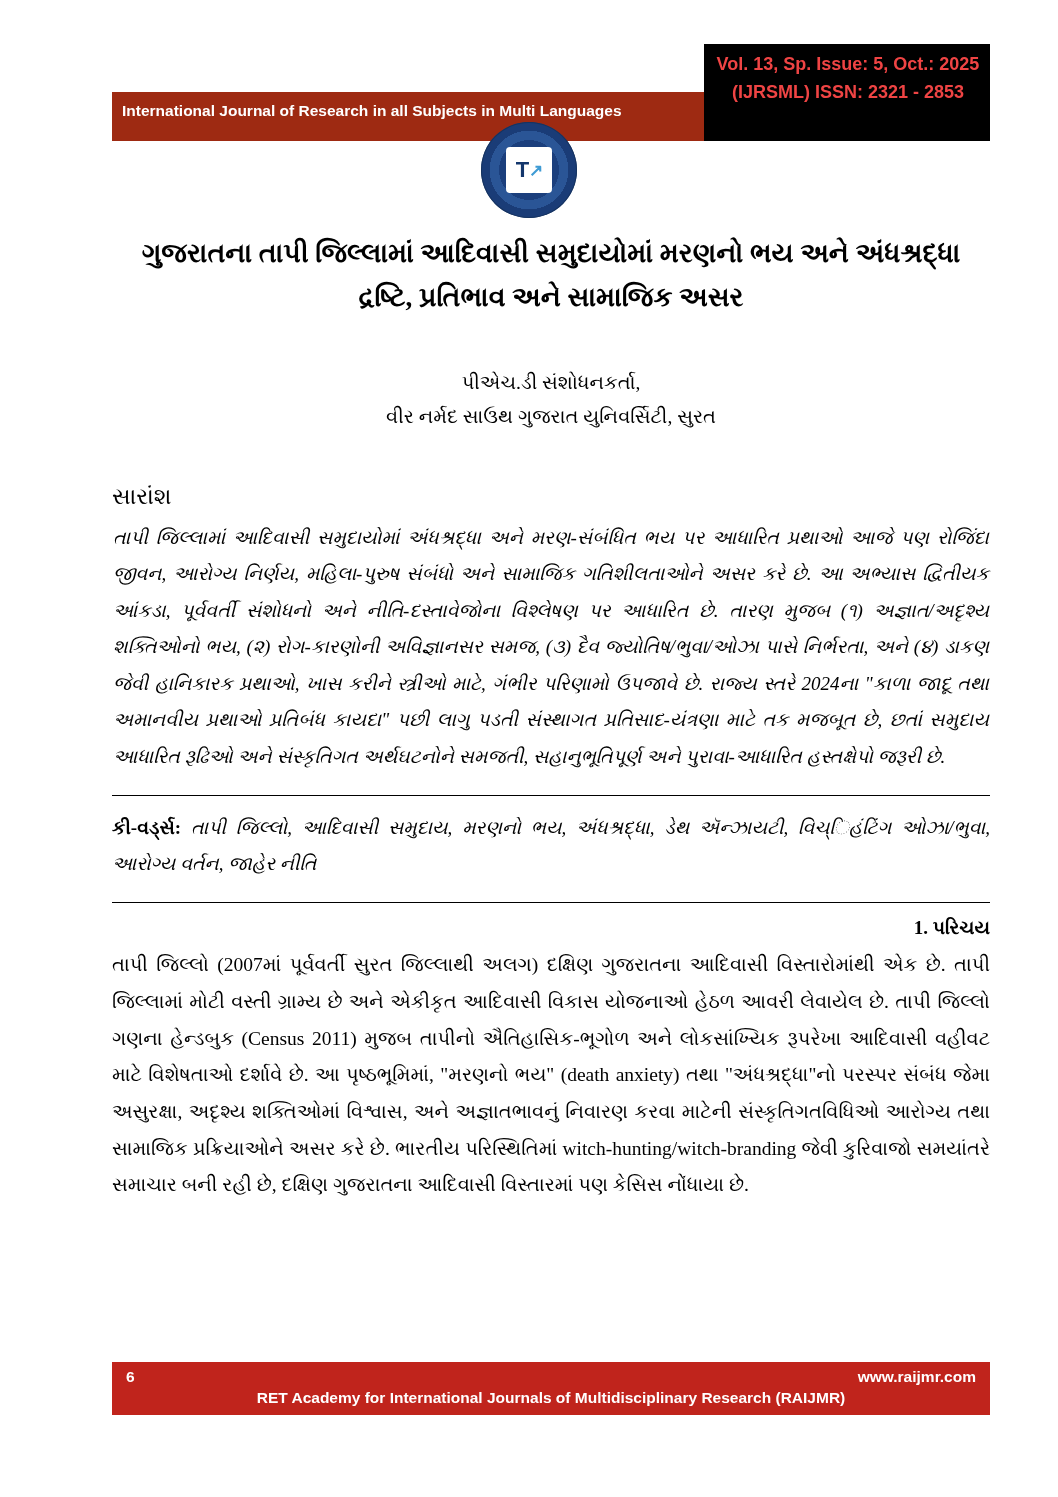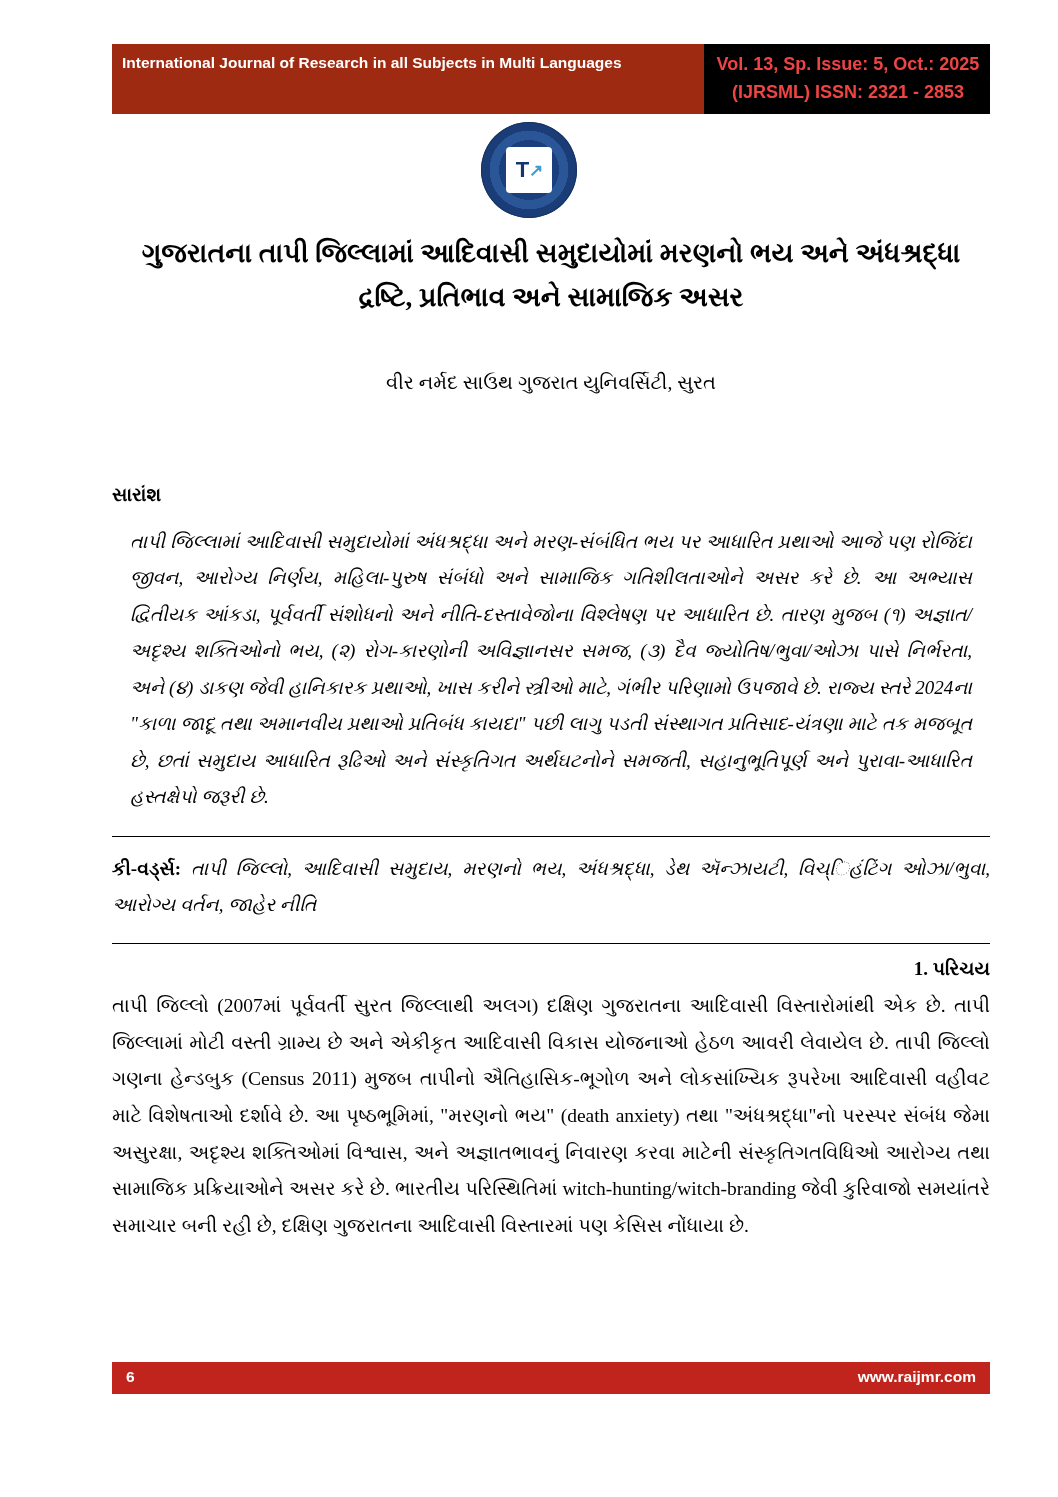--- a/index.html
+++ b/index.html
@@ -27,26 +27,27 @@
     top: 44px;
     left: 112px;
     width: 878px;
     display: flex;
     align-items: stretch;
   }
   .header-left {
     background: #9e2a12;
     color: #ffffff;
     flex: 0 0 592px;
-    padding: 7px 10px 7px 10px;
+    padding: 7px 10px 18px 10px;
     box-sizing: border-box;
     font-family: "Liberation Sans", sans-serif;
     font-weight: bold;
     font-size: 15.5px;
     line-height: 1.55;
+    margin-top: 48px;
   }
   .header-right {
     background: #000000;
     color: #ef4444;
     flex: 1 1 auto;
     padding: 7px 8px 7px 10px;
     box-sizing: border-box;
     font-family: "Liberation Sans", sans-serif;
     font-weight: bold;
     font-size: 18px;
@@ -124,31 +125,31 @@
   }
 
   
   .content {
     position: absolute;
     top: 484px;
     left: 112px;
     width: 878px;
   }
   .section-head {
-    font-weight: bold;
-    font-size: 19px;
+    font-weight: normal;
+    font-size: 23px;
     margin: 0 0 10px 0;
   }
   .abstract {
     font-style: italic;
     font-size: 19px;
     line-height: 1.92;
     text-align: justify;
     text-justify: inter-word;
-    margin: 18px;
+    margin: 1px;
   }
   .rule {
     border: none;
     border-top: 1.4px solid #000;
     margin: 20px 0 14px 0;
   }
   .keywords {
     font-size: 19px;
     line-height: 1.9;
     text-align: justify;
@@ -231,20 +232,21 @@
       <div class="logo-core">
         <span>T</span>
           <span class="arrow">↗</span>
       </div>
     </div>
   </div>
 
   <div class="title">ગુજરાતના તાપી જિલ્લામાં આદિવાસી સમુદાયોમાં મરણનો ભય અને અંધશ્રદ્ધા દ્રષ્ટિ, પ્રતિભાવ અને સામાજિક અસર</div>
 
   <div class="authors">
+    <div>પીએચ.ડી સંશોધનકર્તા,</div>
     <div>વીર નર્મદ સાઉથ ગુજરાત યુનિવર્સિટી, સુરત</div>
   </div>
 
   <div class="content">
     <div class="section-head">સારાંશ</div>
     <p class="abstract">તાપી જિલ્લામાં આદિવાસી સમુદાયોમાં અંધશ્રદ્ધા અને મરણ-સંબંધિત ભય પર આધારિત પ્રથાઓ આજે પણ રોજિંદા જીવન, આરોગ્ય નિર્ણય, મહિલા-પુરુષ સંબંધો અને સામાજિક ગતિશીલતાઓને અસર કરે છે. આ અભ્યાસ દ્વિતીયક આંકડા, પૂર્વવર્તી સંશોધનો અને નીતિ-દસ્તાવેજોના વિશ્લેષણ પર આધારિત છે. તારણ મુજબ (૧) અજ્ઞાત/અદૃશ્ય શક્તિઓનો ભય, (૨) રોગ-કારણોની અવિજ્ઞાનસર સમજ, (૩) દૈવ જ્યોતિષ/ભુવા/ઓઝા પાસે નિર્ભરતા, અને (૪) ડાકણ જેવી હાનિકારક પ્રથાઓ, ખાસ કરીને સ્ત્રીઓ માટે, ગંભીર પરિણામો ઉપજાવે છે. રાજ્ય સ્તરે 2024ના "કાળા જાદૂ તથા અમાનવીય પ્રથાઓ પ્રતિબંધ કાયદા" પછી લાગુ પડતી સંસ્થાગત પ્રતિસાદ-યંત્રણા માટે તક મજબૂત છે, છતાં સમુદાય આધારિત રૂઢિઓ અને સંસ્કૃતિગત અર્થઘટનોને સમજતી, સહાનુભૂતિપૂર્ણ અને પુરાવા-આધારિત હસ્તક્ષેપો જરૂરી છે.</p>
 
     <hr class="rule">
 
     <p class="keywords">
@@ -256,15 +258,16 @@
 
     <div class="intro-head">1. પરિચય</div>
     <p class="intro">તાપી જિલ્લો (2007માં પૂર્વવર્તી સુરત જિલ્લાથી અલગ) દક્ષિણ ગુજરાતના આદિવાસી વિસ્તારોમાંથી એક છે. તાપી જિલ્લામાં મોટી વસ્તી ગ્રામ્ય છે અને એકીકૃત આદિવાસી વિકાસ યોજનાઓ હેઠળ આવરી લેવાયેલ છે. તાપી જિલ્લો ગણના હેન્ડબુક (Census 2011) મુજબ તાપીનો ઐતિહાસિક-ભૂગોળ અને લોકસાંખ્યિક રૂપરેખા આદિવાસી વહીવટ માટે વિશેષતાઓ દર્શાવે છે. આ પૃષ્ઠભૂમિમાં, "મરણનો ભય" (death anxiety) તથા "અંધશ્રદ્ધા"નો પરસ્પર સંબંધ જેમા અસુરક્ષા, અદૃશ્ય શક્તિઓમાં વિશ્વાસ, અને અજ્ઞાતભાવનું નિવારણ કરવા માટેની સંસ્કૃતિગતવિધિઓ આરોગ્ય તથા સામાજિક પ્રક્રિયાઓને અસર કરે છે. ભારતીય પરિસ્થિતિમાં witch-hunting/witch-branding જેવી કુરિવાજો સમયાંતરે સમાચાર બની રહી છે, દક્ષિણ ગુજરાતના આદિવાસી વિસ્તારમાં પણ કેસિસ નોંધાયા છે.</p>
   </div>
 
   <div class="footer">
     <div class="footer-row1">
       <span class="footer-pageno">6</span>
       <span class="footer-url">www.raijmr.com</span>
     </div>
+    <div class="footer-row2">RET Academy for International Journals of Multidisciplinary Research (RAIJMR)</div>
   </div>
 
 </div>
 
 </body></html>

